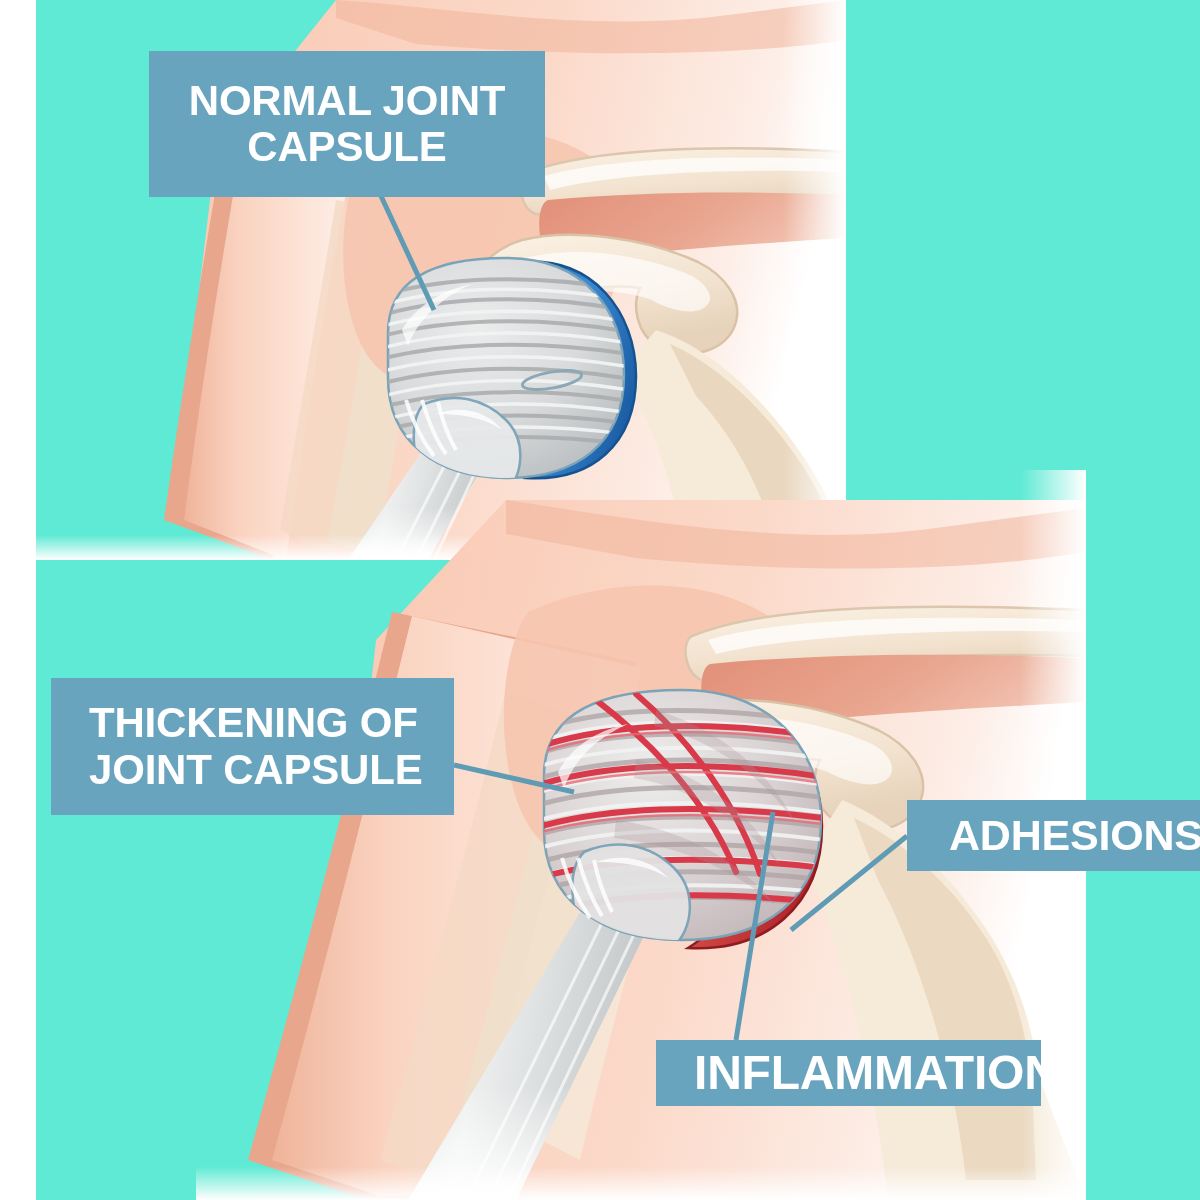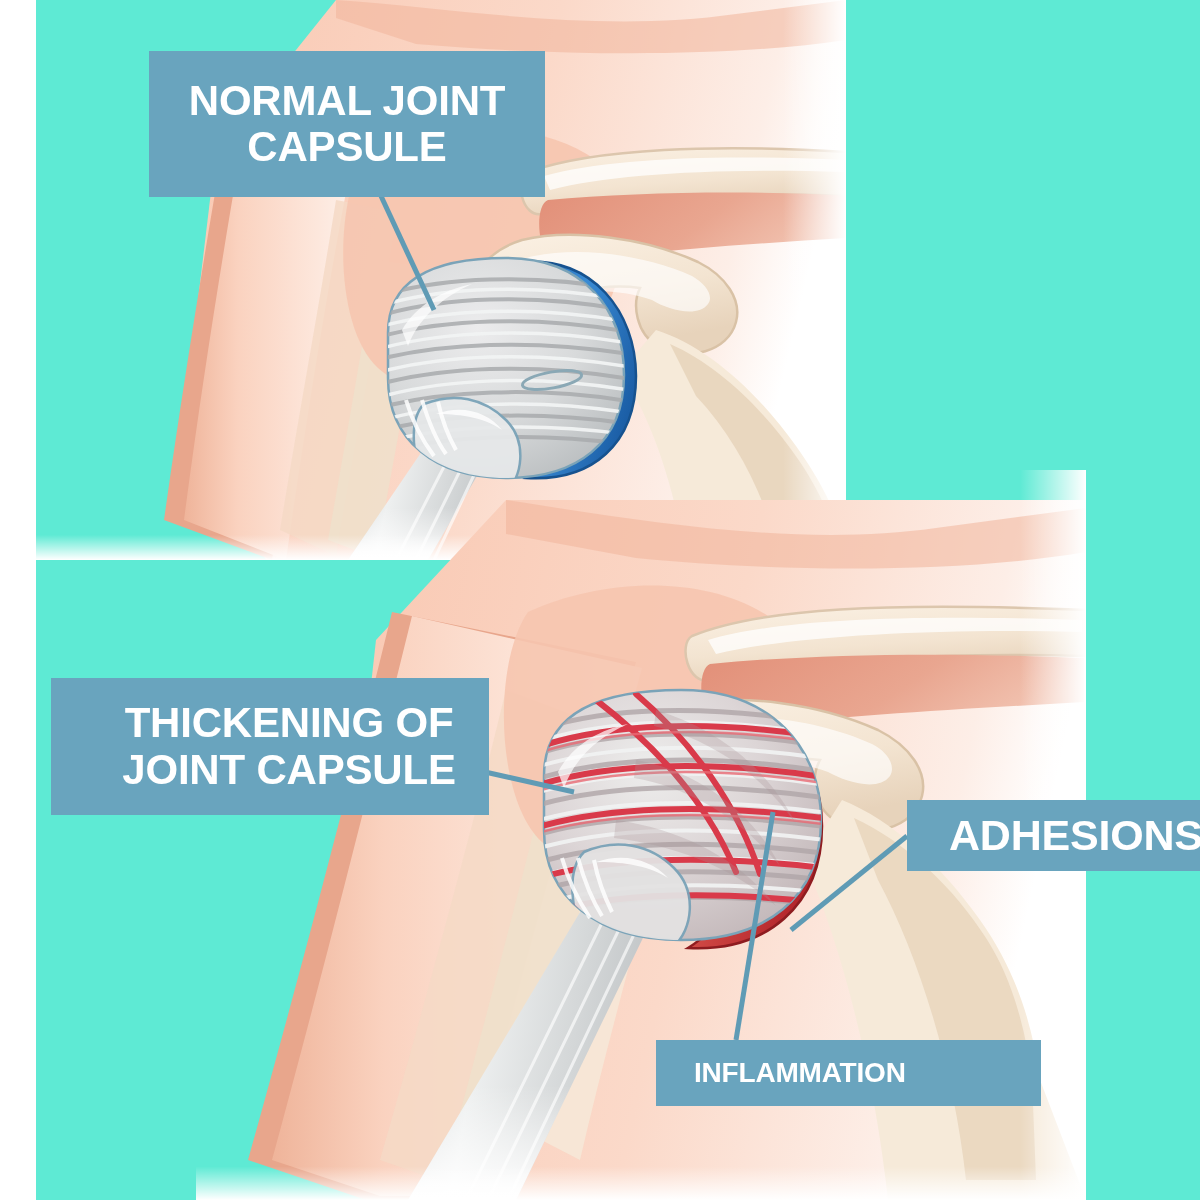--- a/index.html
+++ b/index.html
@@ -39,36 +39,36 @@
   #label-normal {
     left: 113px; top: 51px;
     width: 396px; height: 146px;
     font-size: 42px;
     justify-content: center;
     text-align: center;
     padding: 0 14px;
   }
   #label-thickening {
     left: 15px; top: 678px;
-    width: 438px; height: 137px;
+    width: 403px; height: 137px;
     font-size: 42px;
-    text-align: center;
+    text-align: left;
     padding-left: 38px;
   }
   #label-adhesions {
     left: 871px; top: 800px;
     width: 307px; height: 71px;
     font-size: 43px;
     text-align: left;
     padding-left: 42px;
   }
   #label-inflammation {
     left: 620px; top: 1040px;
     width: 385px; height: 66px;
-    font-size: 28px;
+    font-size: 48px;
     text-align: left;
     padding-left: 38px;
   }
 </style>
 </head>
 <body>
 
 <div id="canvas">
 
   <svg id="art" viewBox="0 0 1200 1200" xmlns="http://www.w3.org/2000/svg">

